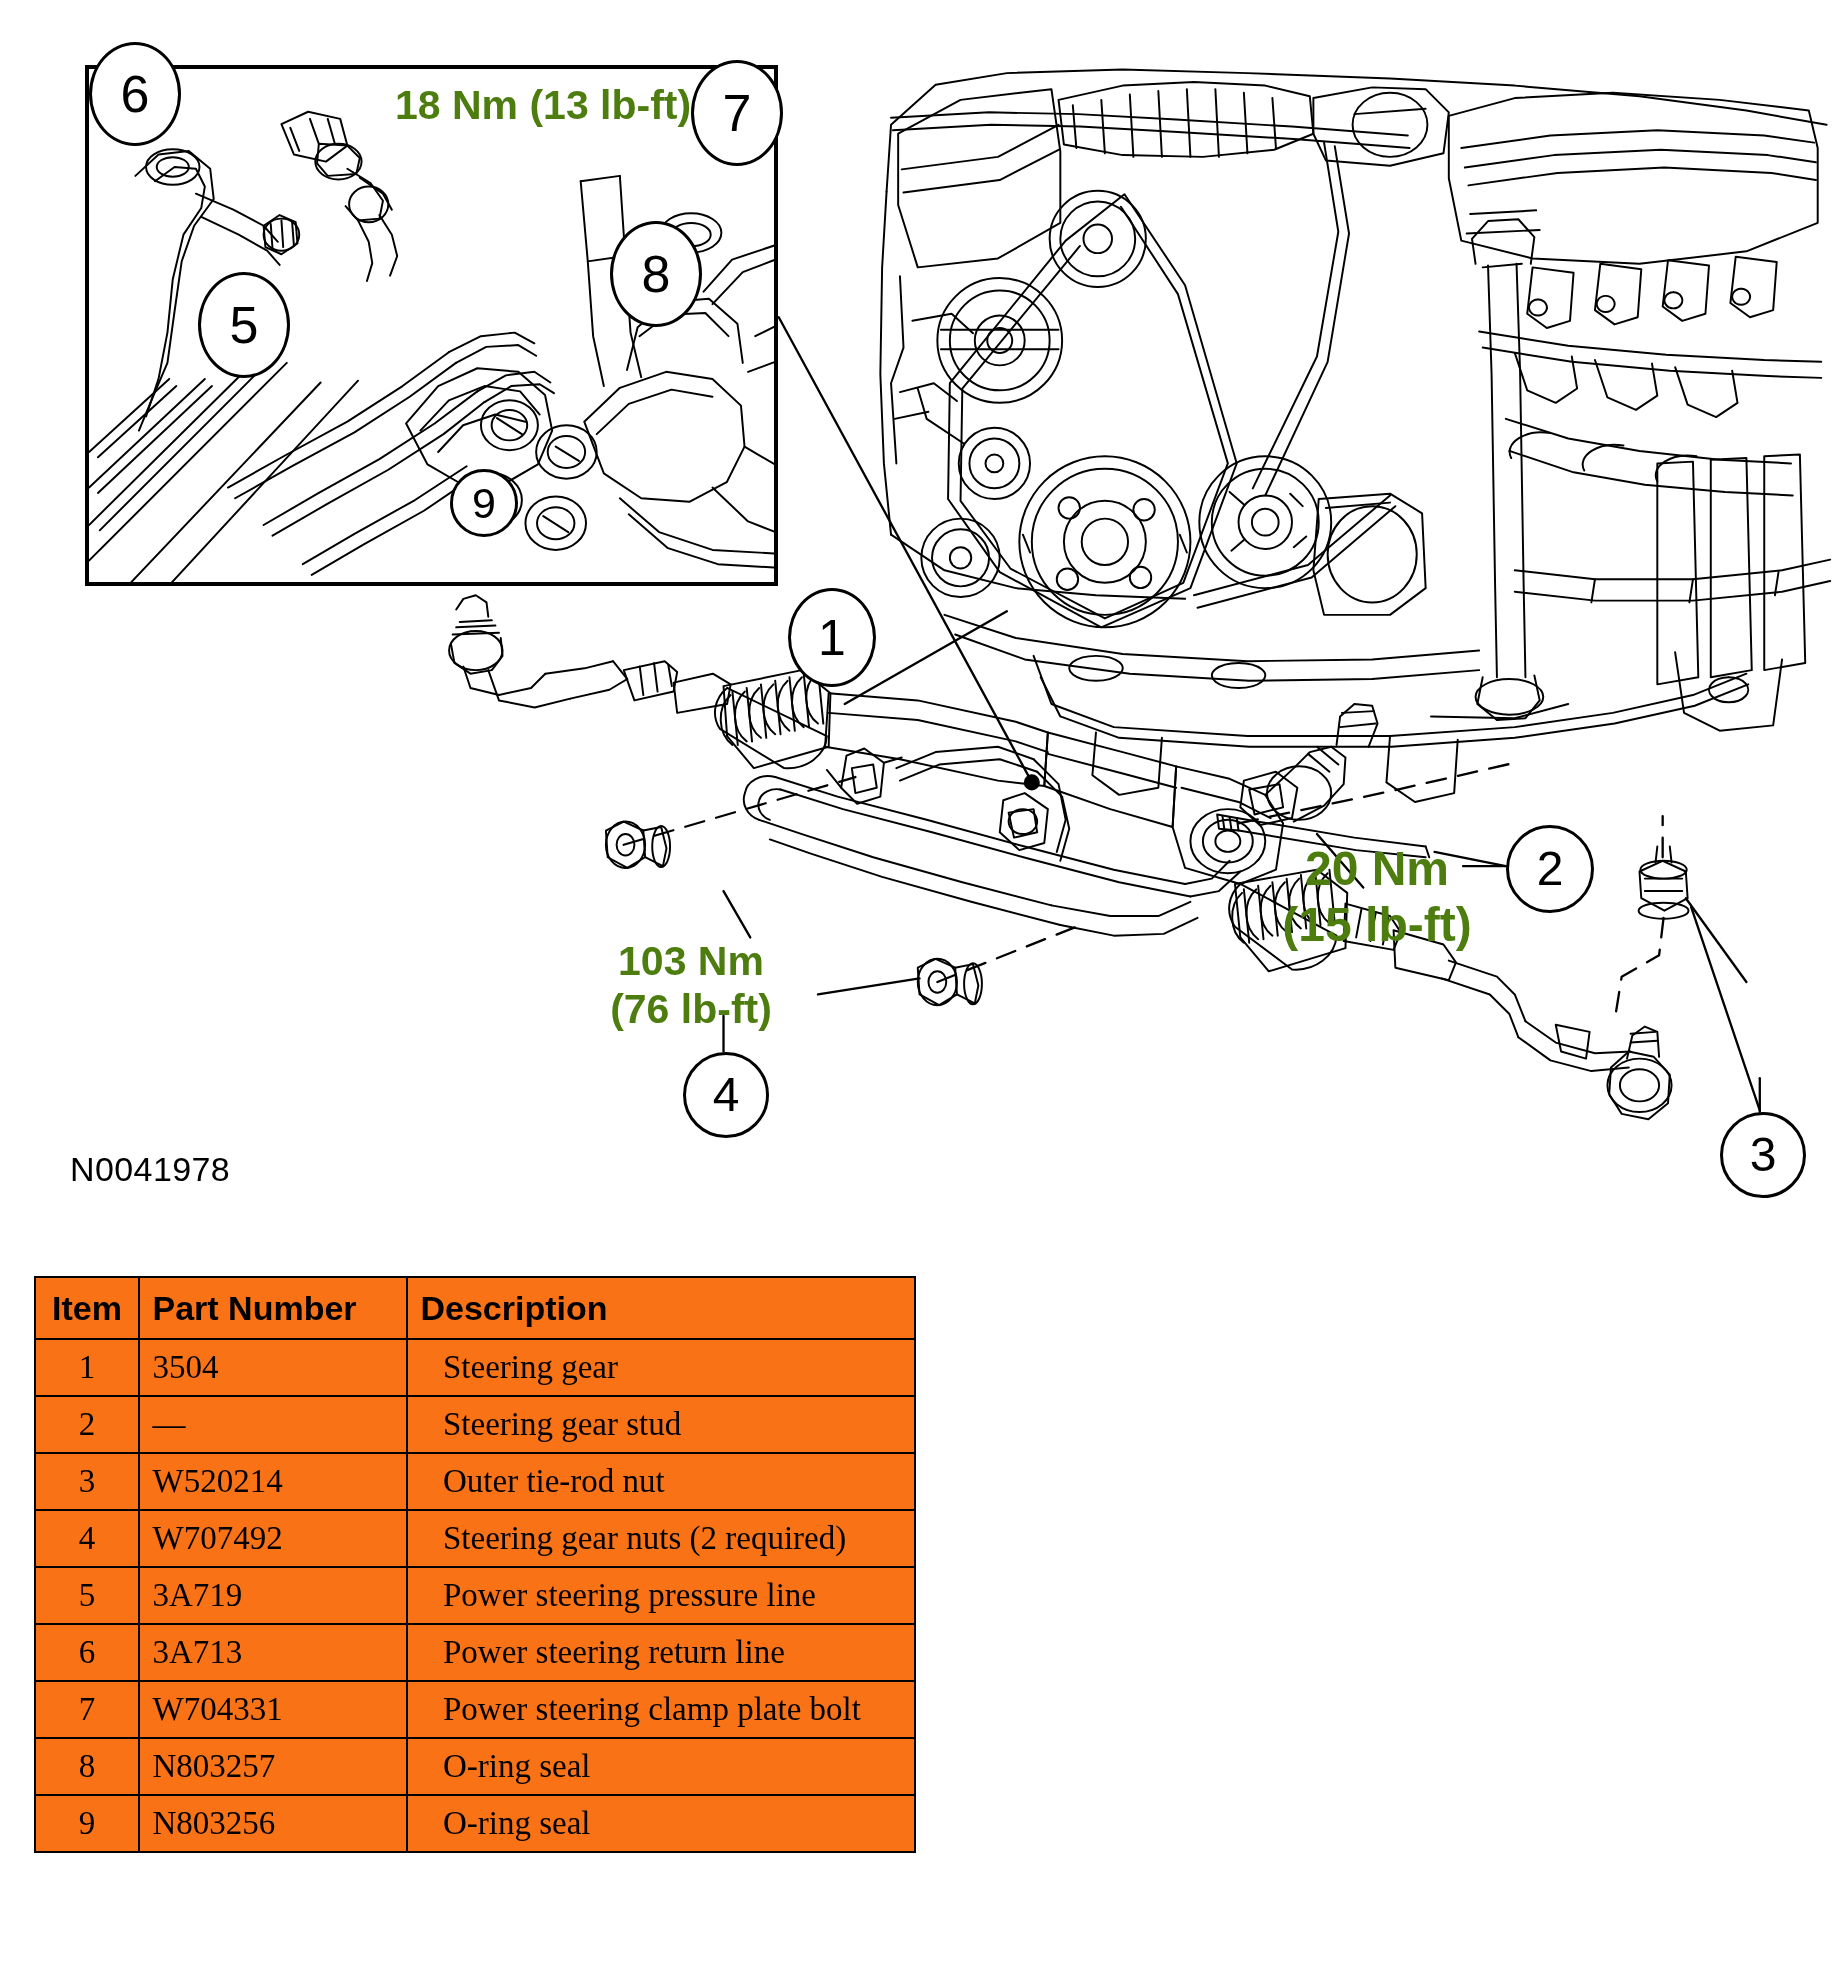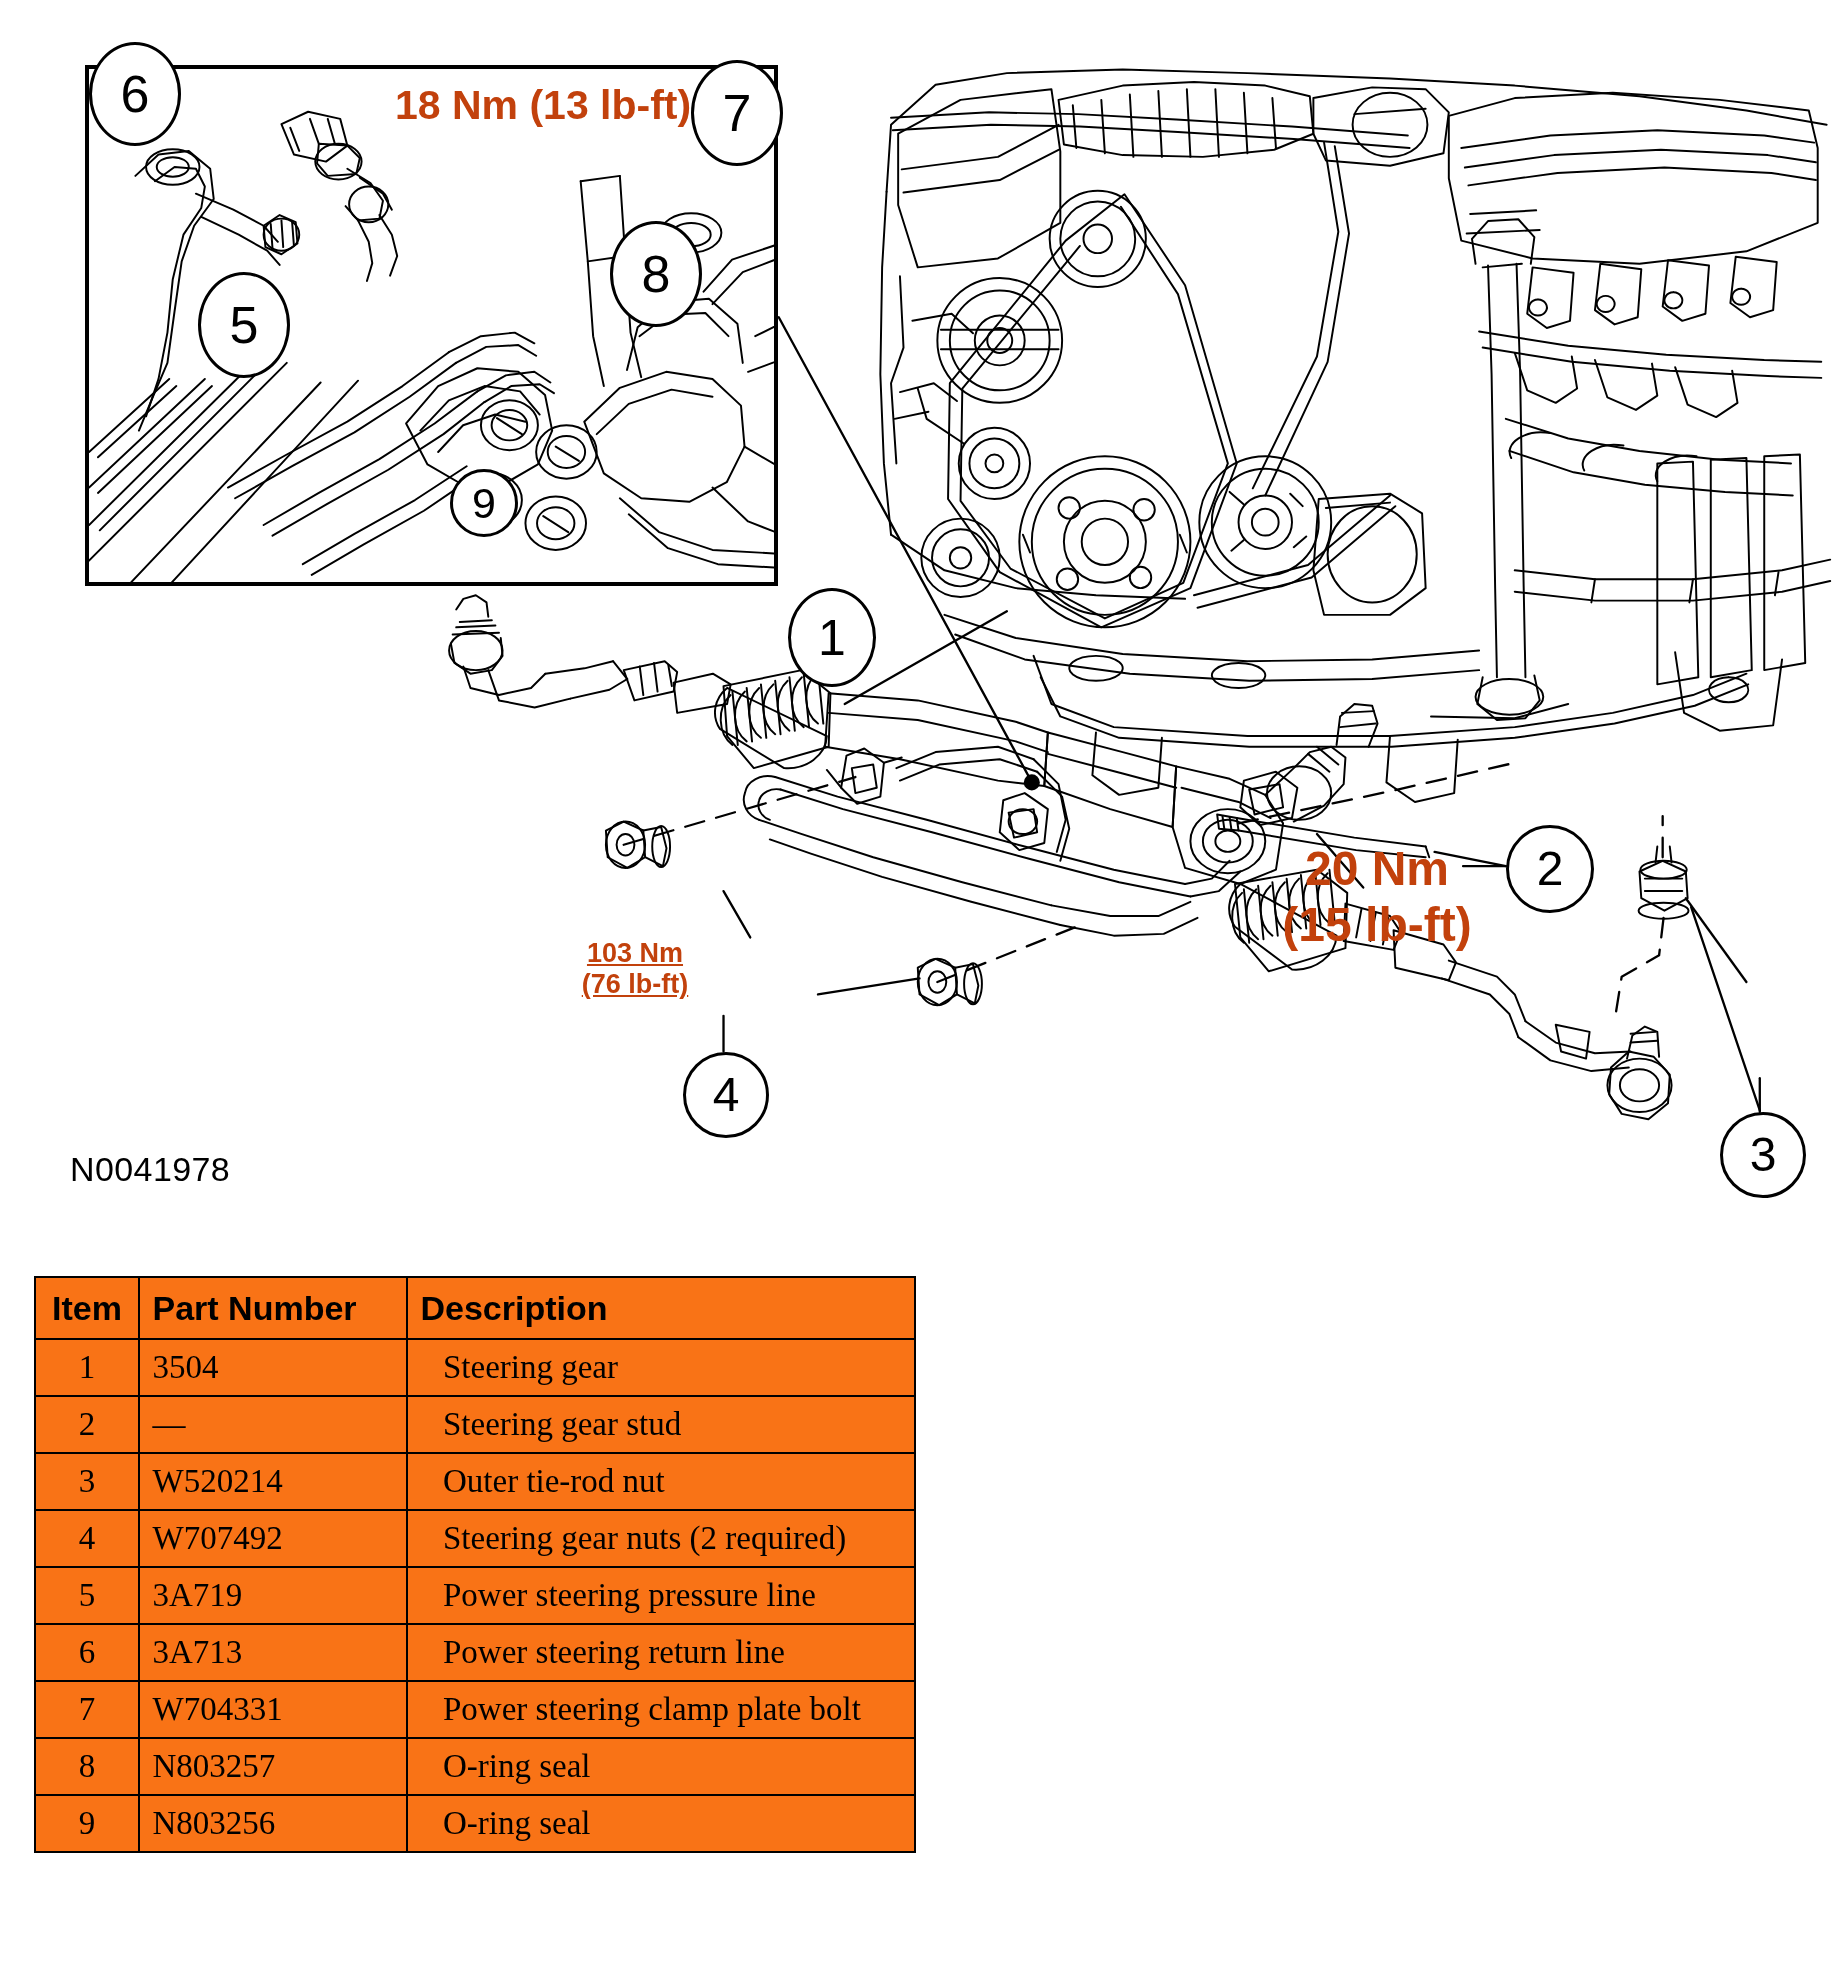--- a/index.html
+++ b/index.html
@@ -17,21 +17,21 @@
     position:absolute;border:3.6px solid #000;border-radius:50%;
     background:#fff;display:flex;align-items:center;justify-content:center;
     font-family:"Liberation Sans", sans-serif;font-weight:400;
     line-height:1;color:#000;z-index:40;
   }
   .callout.oval{border-radius:50%;}
 
   
   .torque{
     position:absolute;font-family:"Liberation Sans", sans-serif;
-    font-weight:bold;color:#c2410c;white-space:nowrap;z-index:35;line-height:1.16;
+    font-weight:bold;color:#4d7c0f;white-space:nowrap;z-index:35;line-height:1.16;
   }
   .torque.center{text-align:center;}
 
   
   #inset-frame{
     position:absolute;left:85px;top:65px;width:693px;height:521px;
     border:4.5px solid #000;background:#fff;z-index:5;box-sizing:border-box;
   }
   #inset-clip{position:absolute;left:0;top:0;right:0;bottom:0;overflow:hidden;}
 
@@ -480,21 +480,21 @@
     <span>3</span>
   </div>
   <div class="callout" style="left:683px;top:1052px;width:80px;height:80px;font-size:48px;">
     <span>4</span>
   </div>
 
   <div class="torque" style="left:395px;top:82px;font-size:41px;">
     <span>18 Nm (13 lb-ft)</span>
   </div>
 
-  <div class="torque center" style="left:635px;top:938px;font-size:27px;transform:translateX(-50%);text-decoration:underline;">
+  <div class="torque center" style="left:691px;top:938px;font-size:41px;transform:translateX(-50%);">
     <div>103 Nm</div>
     <div>(76 lb-ft)</div>
   </div>
 
   <div class="torque center" style="left:1377px;top:841px;font-size:48px;transform:translateX(-50%);">
     <div>20 Nm</div>
     <div>(15 lb-ft)</div>
   </div>
 
 

